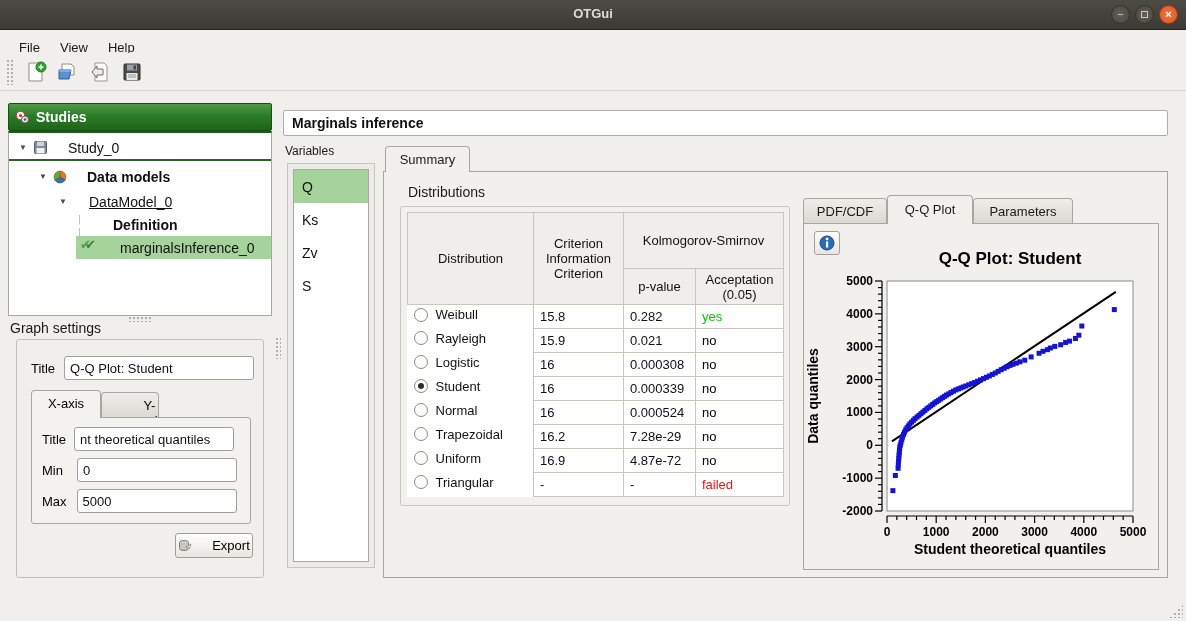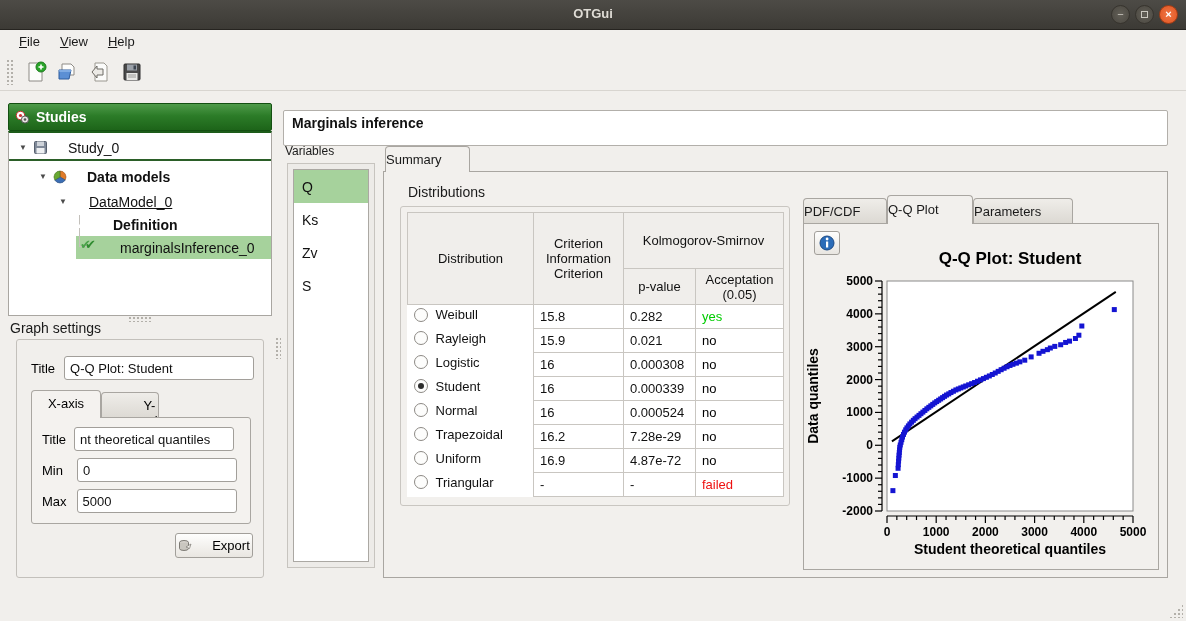--- a/index.html
+++ b/index.html
@@ -11,21 +11,21 @@
     background:linear-gradient(#4d4b46,#3c3a35); border-bottom:1px solid #262420; }
   .win-title { position:absolute; left:0; right:0; top:6px; text-align:center;
     color:#dfdcd5; font-weight:bold; font-size:13px; }
   .win-controls { position:absolute; right:8px; top:5px; display:flex; gap:5px; }
   .win-btn { width:19px; height:19px; border-radius:50%; background:radial-gradient(#625f57,#4a4740);
     border:1px solid #37342e; color:#ccc9c1; font-size:11px; line-height:17px; text-align:center; cursor:default; }
   .win-btn.close { background:radial-gradient(#f07746,#e05420); border-color:#a33c15; color:#fff; font-weight:bold; }
   .maxsq { display:inline-block; width:7px; height:7px; border:1px solid #ccc9c1; margin-top:5px; }
 
   
-  .menubar { position:absolute; left:0; top:30px; width:1186px; height:23px; background:#f1efec;
+  .menubar { position:absolute; left:0; top:36px; width:1186px; height:23px; background:#f1efec;
     display:flex; align-items:center; padding-left:10px; gap:2px; }
   .menu-item { font-size:13px; color:#1a1a1a; padding:2px 9px; }
   .menu-item::first-letter { text-decoration:underline; }
   .toolbar { position:absolute; left:0; top:53px; width:1186px; height:38px; background:#f1efec;
     border-bottom:1px solid #d8d5d0; display:flex; align-items:center; }
   .tb-handle { width:8px; height:26px; margin-left:6px; margin-right:6px;
     background-image:radial-gradient(#b3b0aa 1px, transparent 1.2px); background-size:4px 4px; }
   .tb-btn { width:32px; height:30px; display:flex; align-items:center; justify-content:center; border-radius:3px; }
 
   
@@ -64,30 +64,30 @@
     border:1px solid #a29f9a; border-radius:3px; background:linear-gradient(#fefefd,#e9e6e1);
     font-size:13px; display:flex; align-items:center; justify-content:center; gap:20px; }
 
   
   .split-v { position:absolute; left:275px; top:337px; width:6px; height:22px;
     background-image:radial-gradient(#b3b0aa 1px, transparent 1.2px); background-size:4px 4px; }
   .split-h { position:absolute; left:128px; top:316px; width:24px; height:6px;
     background-image:radial-gradient(#b3b0aa 1px, transparent 1.2px); background-size:4px 4px; }
 
   
-  .doc-title { position:absolute; left:283px; top:110px; width:885px; height:36px; background:#fff;
+  .doc-title { position:absolute; left:283px; top:110px; width:885px; height:26px; background:#fff;
     border:1px solid #b2afaa; border-radius:2px; font-weight:bold; font-size:14px; line-height:24px; padding-left:8px; color:#111; }
   .variables-label { position:absolute; left:285px; top:144px; font-size:12px; color:#1a1a1a; }
   .variables-panel { position:absolute; left:287px; top:163px; width:88px; height:405px;
     border:1px solid #c7c4bf; background:#edebe8; padding:5px; }
   .variables-list { width:100%; height:100%; background:#fff; border:1px solid #aBa8a3; border:1px solid #aba8a3; }
   .var-item { height:33px; display:flex; align-items:center; padding-left:8px; font-size:14px; color:#111; }
   .var-item.sel { background:#a6d29c; }
 
-  .tab { position:absolute; font-size:13px; color:#1a1a1a; text-align:left; border:1px solid #a9a6a1; border-bottom:none;
+  .tab { position:absolute; font-size:13px; color:#1a1a1a; text-align:center; border:1px solid #a9a6a1; border-bottom:none;
     border-radius:4px 4px 0 0; background:linear-gradient(#efede9,#dcd9d3); }
   .tab.sel { background:#f2f0ed; z-index:3; }
   .summary-frame { position:absolute; left:383px; top:171px; width:785px; height:407px;
     border:1px solid #a9a6a1; background:#f2f0ed; }
   .dist-label { position:absolute; left:408px; top:184px; font-size:14px; color:#1a1a1a; }
   .dist-group { position:absolute; left:400px; top:206px; width:390px; height:300px;
     border:1px solid #c9c6c1; border-radius:3px; }
 
   
   table.dist { position:absolute; left:407px; top:212px; border-collapse:collapse; font-size:13px; color:#111; background:#fff; }

